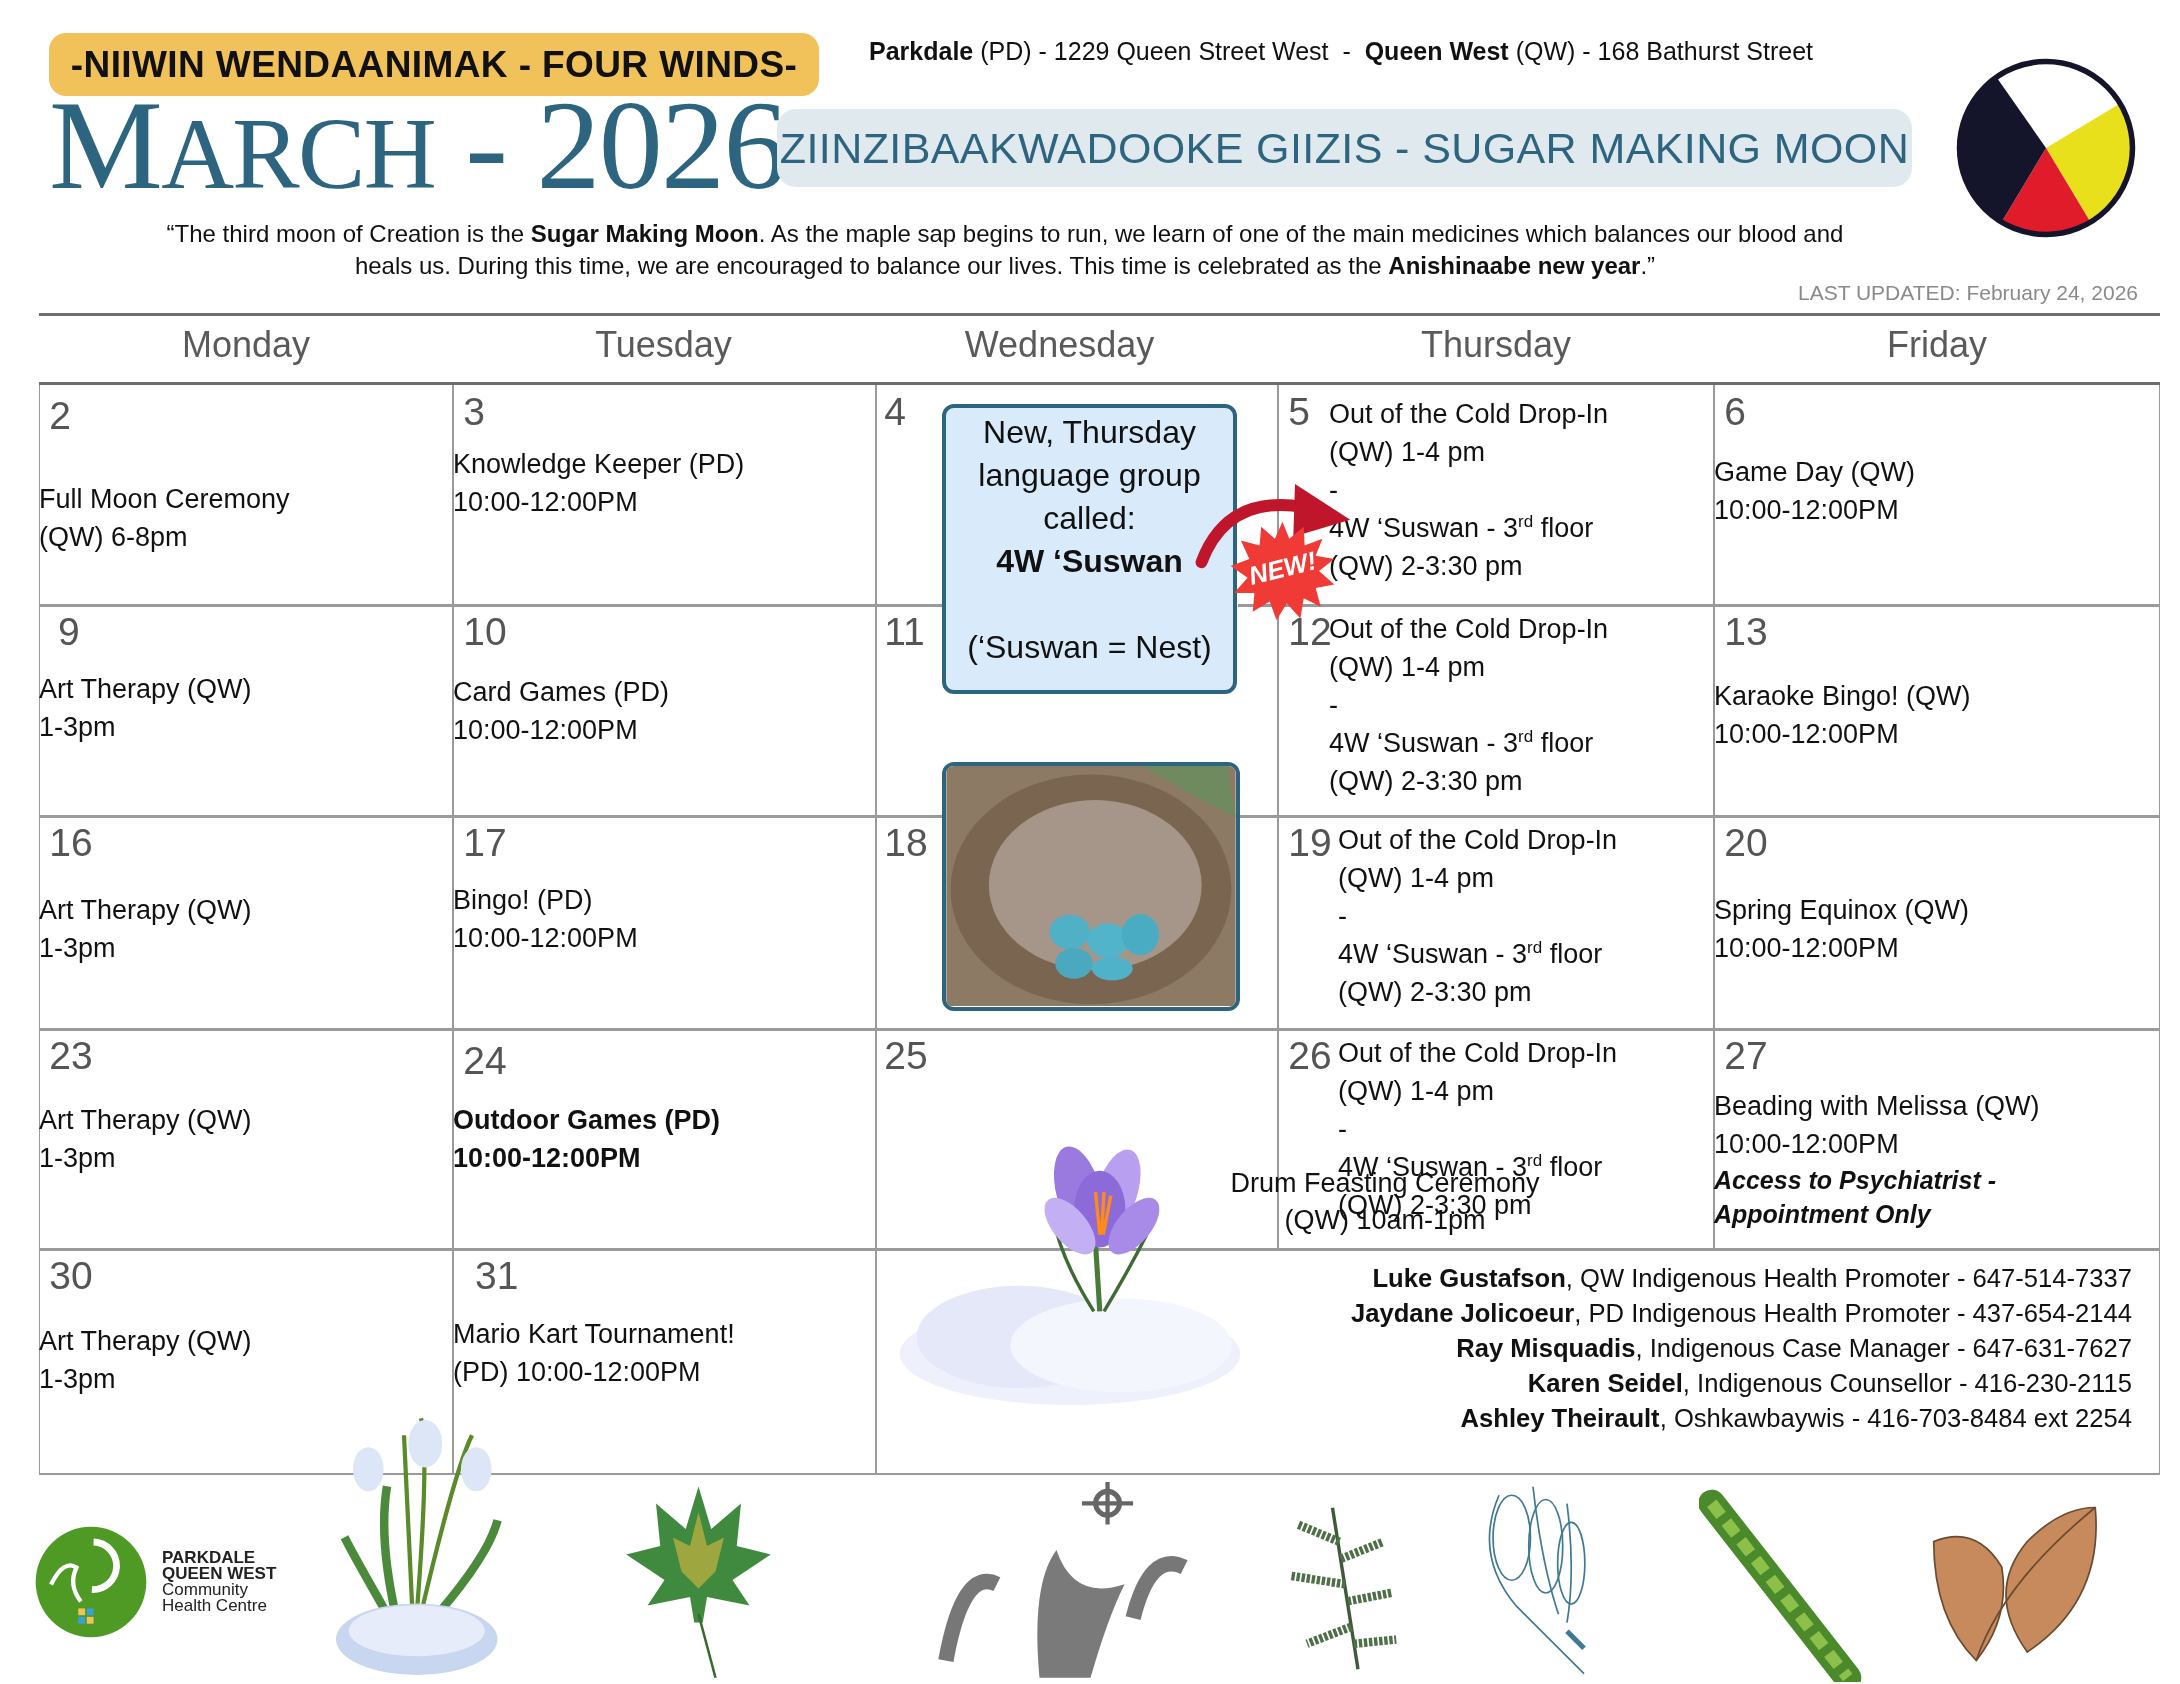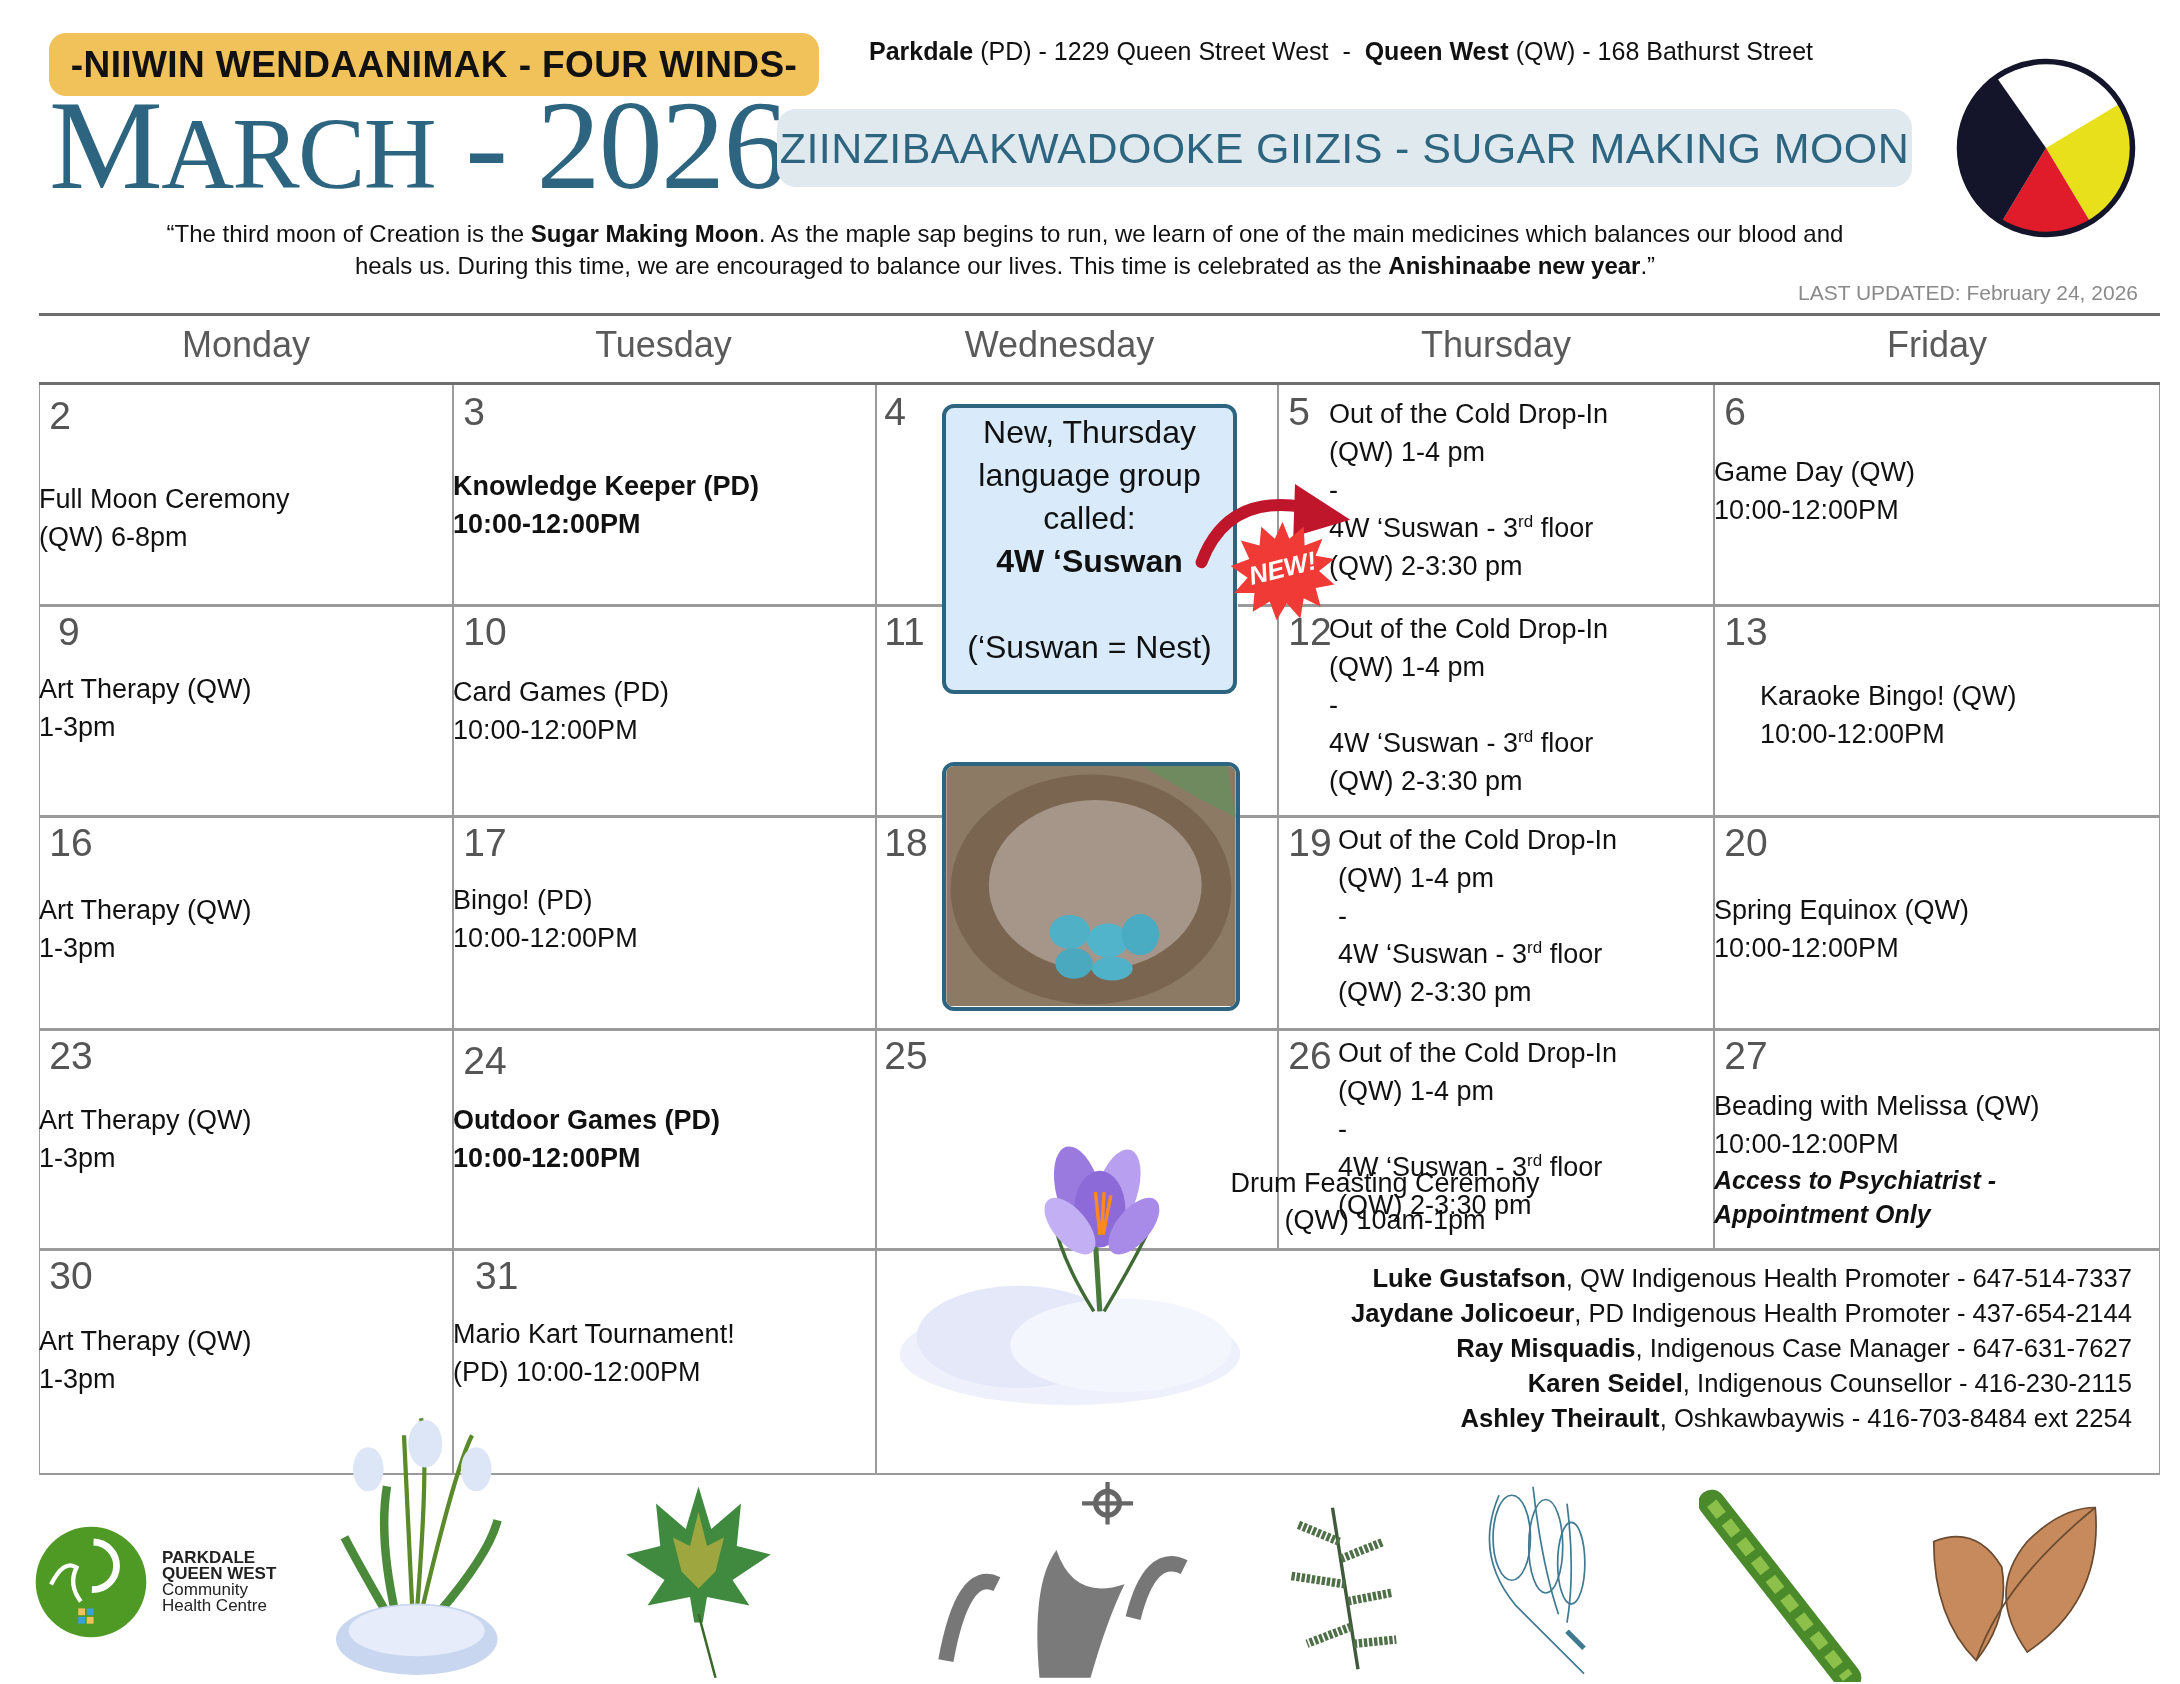--- a/index.html
+++ b/index.html
@@ -123,21 +123,21 @@
 
 <div class="cell" style="left:39px;top:385px;width:414px;height:220px;">
   <div class="num" style="top:8.5px;">2</div>
   <div class="body" style="top:95px;">
     <div>Full Moon Ceremony</div>
     <div>(QW) 6-8pm</div>
   </div>
 </div>
 <div class="cell" style="left:453px;top:385px;width:421px;height:220px;">
   <div class="num">3</div>
-  <div class="body" style="top:82px;font-weight:bold;">
+  <div class="body" style="top:60px;">
     <div>Knowledge Keeper (PD)</div>
     <div>10:00-12:00PM</div>
   </div>
 </div>
 <div class="cell" style="left:874px;top:385px;width:404px;height:220px;">
   <div class="num">4</div>
 </div>
 <div class="cell" style="left:1278px;top:385px;width:436px;height:220px;">
   <div class="num">5</div>
   <div class="body" style="top:10.2px;left:51px;">
@@ -178,21 +178,21 @@
   <div class="body" style="top:5.1px;left:51px;">
     <div>Out of the Cold Drop-In</div>
     <div>(QW) 1-4 pm</div>
     <div>-</div>
     <div><span>4W ‘Suswan - 3</span><span class="sup">rd</span><span> floor</span></div>
     <div>(QW) 2-3:30 pm</div>
   </div>
 </div>
 <div class="cell" style="left:1714px;top:605px;width:446px;height:211px;">
   <div class="num">13</div>
-  <div class="body" style="top:72px;padding-left:46px;">
+  <div class="body" style="top:72px;">
     <div>Karaoke Bingo! (QW)</div>
     <div>10:00-12:00PM</div>
   </div>
 </div>
 
 <div class="cell" style="left:39px;top:816px;width:414px;height:213px;">
   <div class="num">16</div>
   <div class="body" style="top:75px;">
     <div>Art Therapy (QW)</div>
     <div>1-3pm</div>

